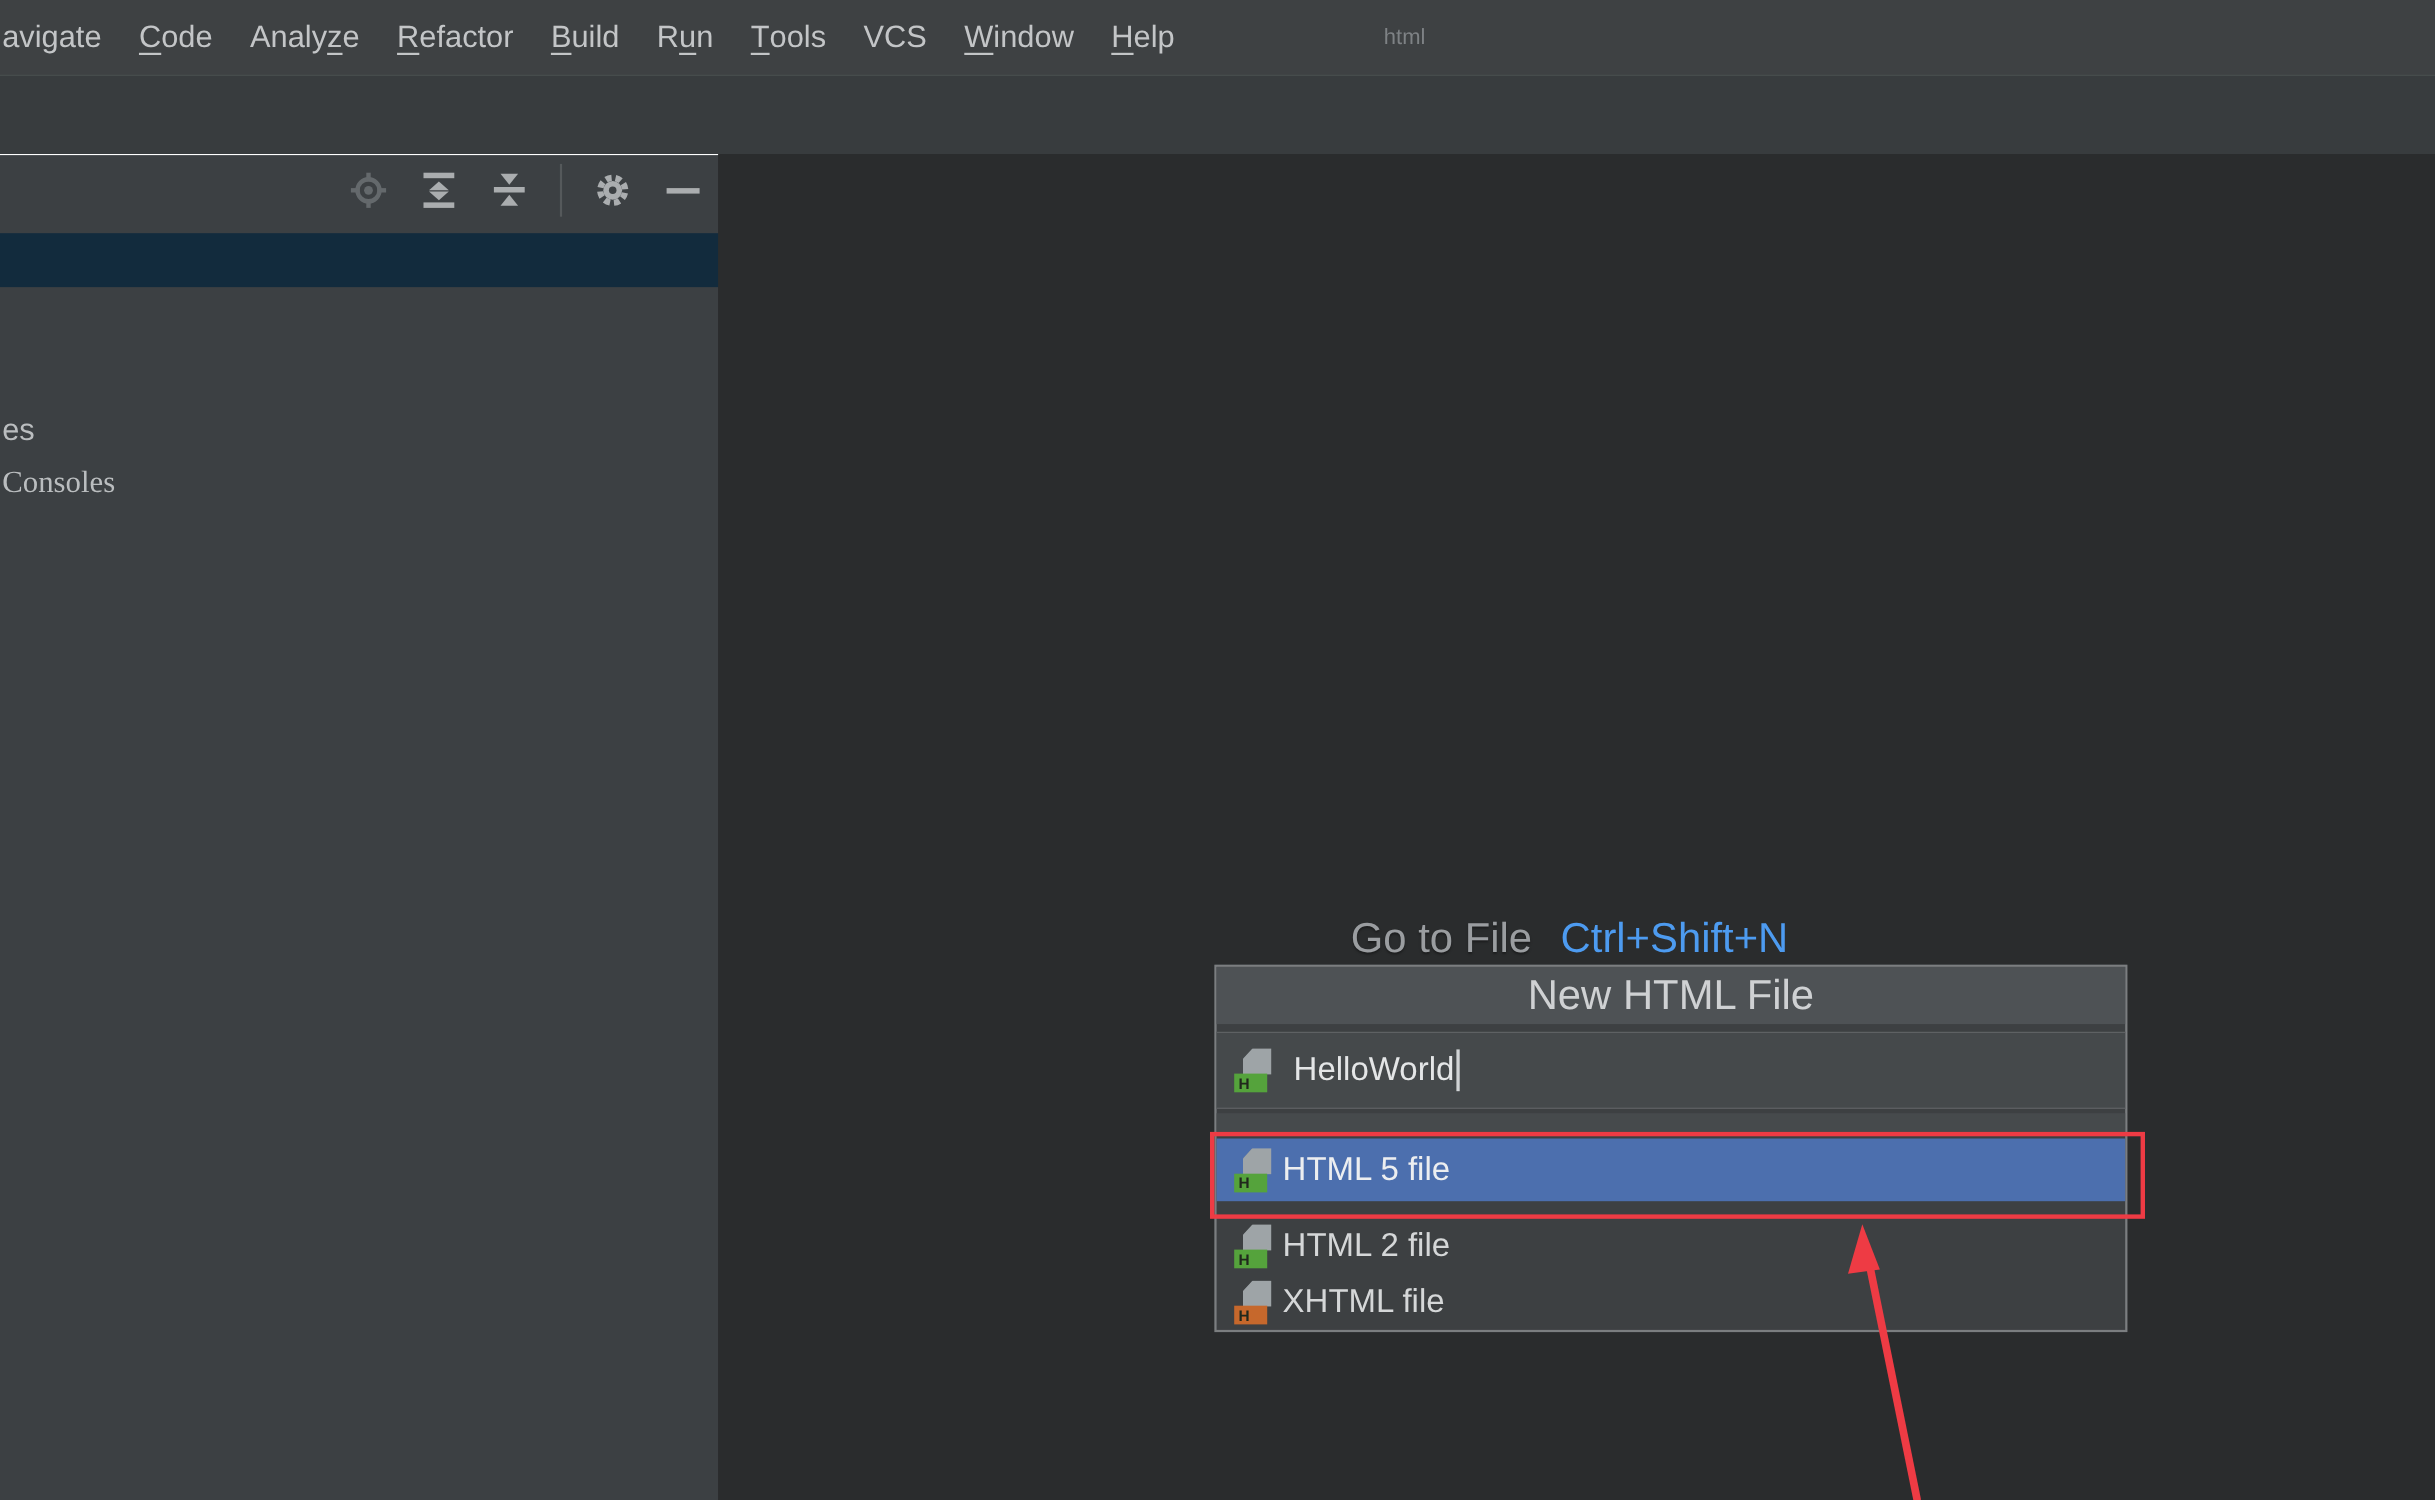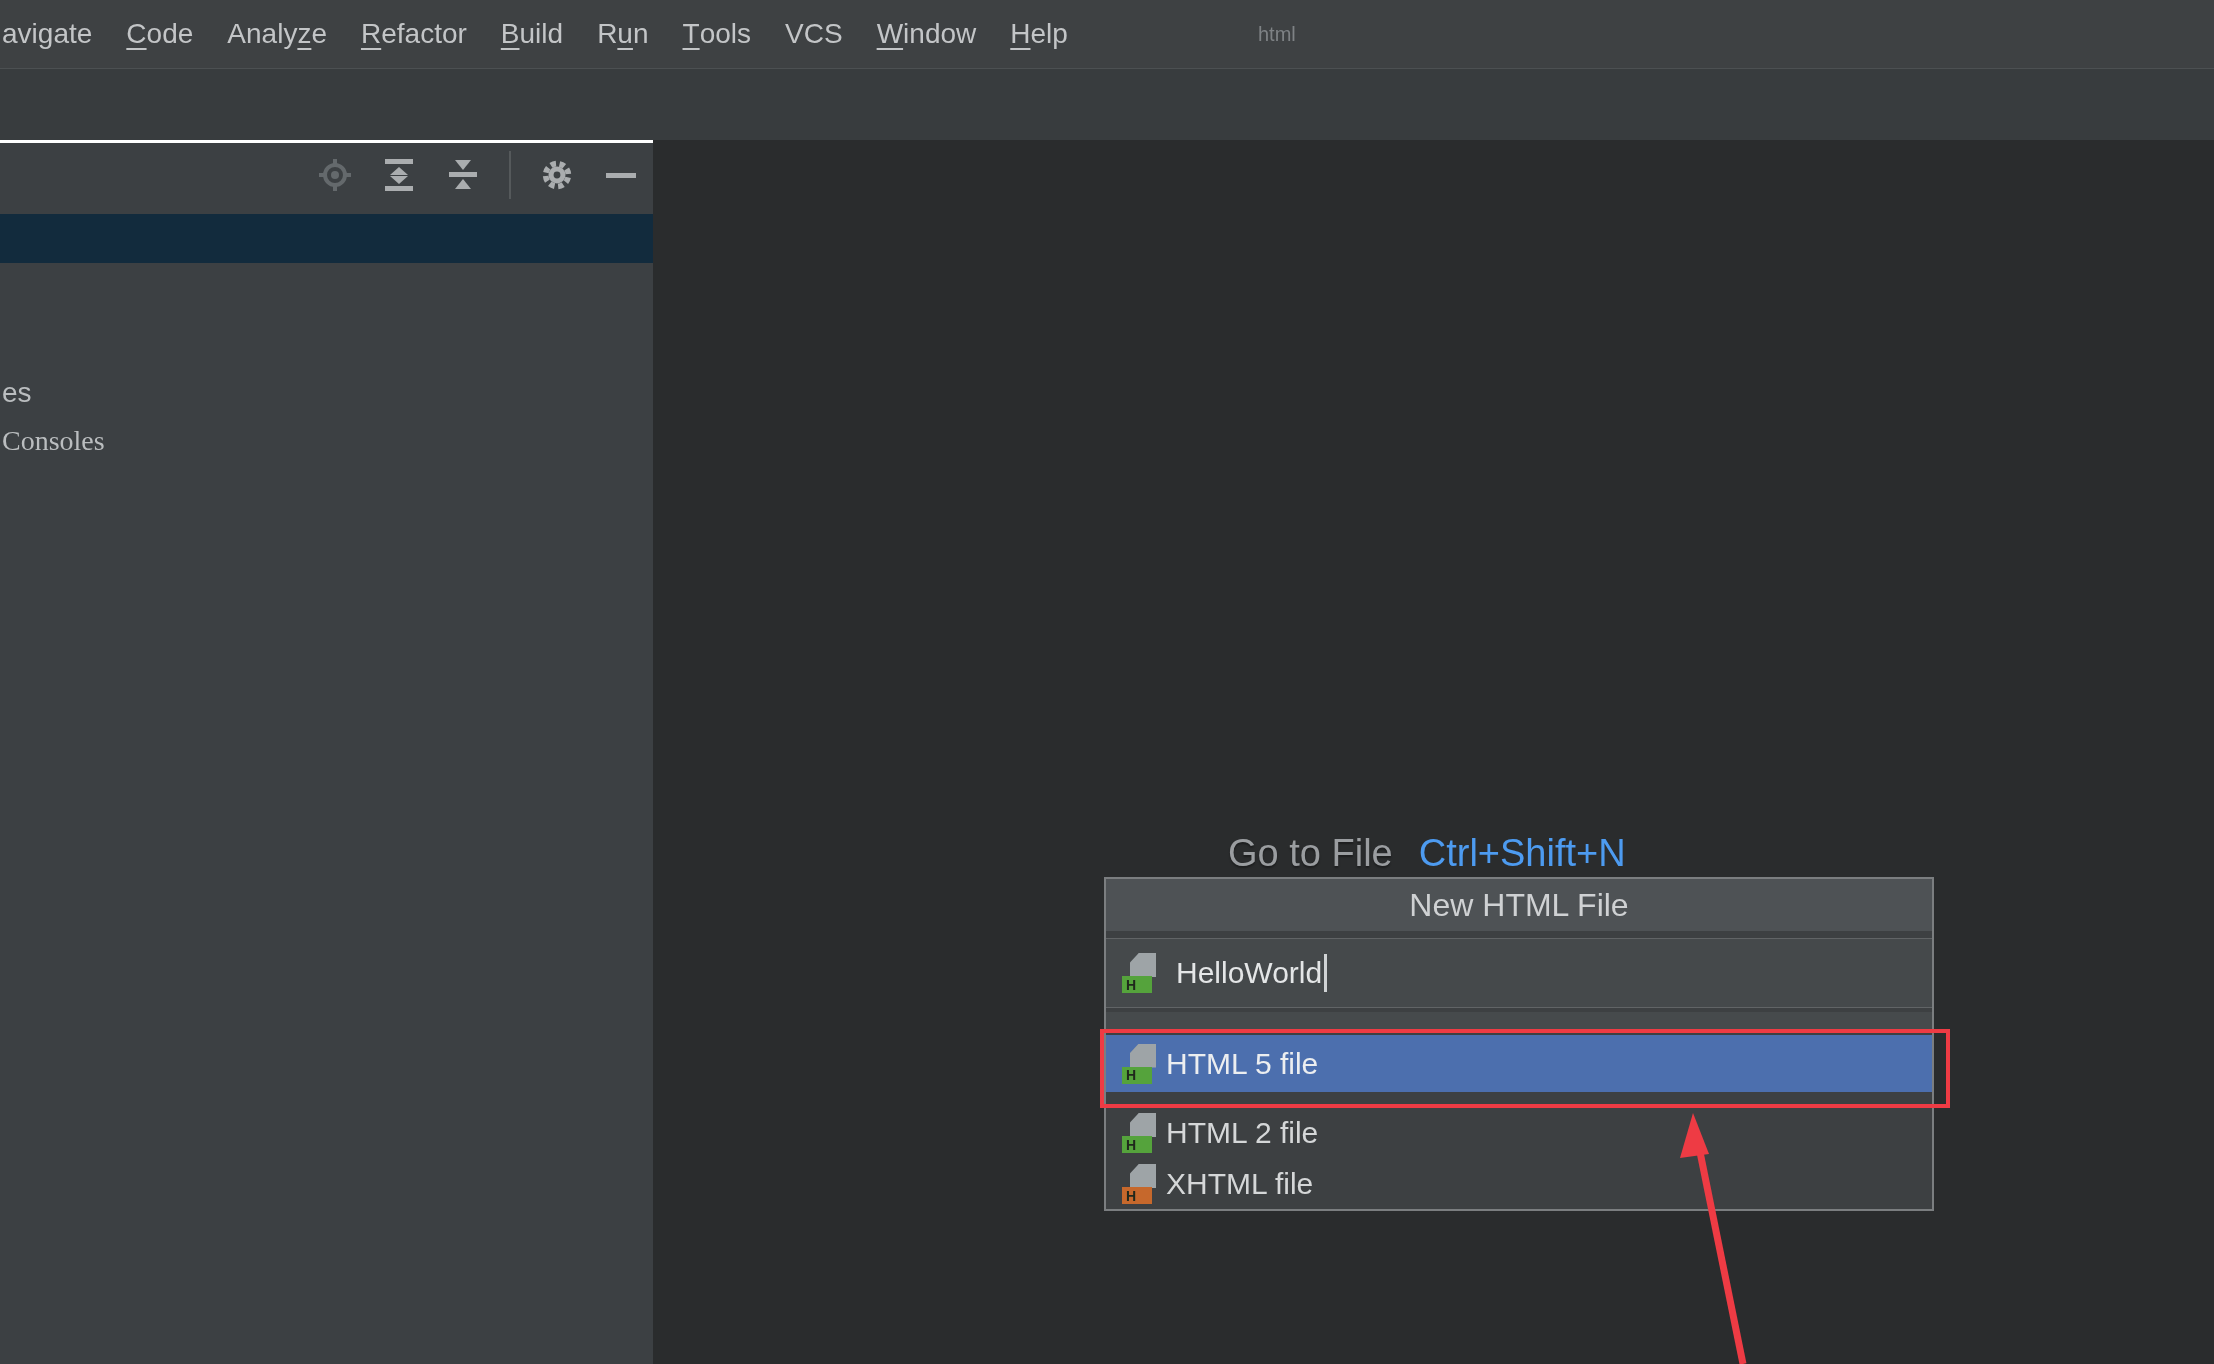--- a/index.html
+++ b/index.html
@@ -14,21 +14,21 @@
   .menu-item:first-child{padding-left:2px;}
   .mn{text-decoration:underline;text-underline-offset:5px;}
   .window-title{position:absolute;left:1258px;top:0;height:68px;display:flex;align-items:center;
                 color:#7e8285;font-size:20px;}
 
   
   .midstrip{position:absolute;left:0;top:69px;width:2214px;height:71px;background:#383c3e;}
 
   
   .panel{position:absolute;left:0;top:140px;width:653px;height:1224px;
-         background:#3c4043;border-top:3px solid #ffffff;box-sizing:border-box;}
+         background:#3c4043;border-top:1px solid #ffffff;box-sizing:border-box;}
   .panel-header{position:absolute;left:0;top:0;width:653px;height:64px;
                 display:flex;align-items:center;justify-content:flex-end;
                 gap:28px;padding-right:14px;box-sizing:border-box;}
   .tbtn{width:36px;height:36px;display:flex;align-items:center;justify-content:center;}
   .tb-divider{width:2px;height:48px;background:#55595b;}
   .tree-selected{position:absolute;left:0;top:71px;width:653px;height:49px;background:#122b3d;}
   .tree-item{position:absolute;left:0;height:48px;display:flex;align-items:center;
              color:#babdbf;font-size:28px;padding-left:2px;}
   .tree-item.t1{top:226px;}
   .tree-item.t2{top:274px;font-family:Liberation Serif, serif;}
@@ -39,21 +39,21 @@
         text-shadow:0 2px 2px rgba(0,0,0,.35);}
   .hint .sc{color:#4d9bf0;margin-left:26px;text-shadow:none;}
   .hint.h1{left:1228px;top:733px;}
   .hint.h2{left:1228px;top:832px;}
 
   
   .dialog{position:absolute;left:1104px;top:877px;width:830px;height:334px;
           background:#3d4042;border:2px solid #7b7e80;box-sizing:border-box;z-index:10;}
   .dlg-title{position:absolute;left:0;top:0;width:826px;height:52px;background:#4e5255;
              display:flex;align-items:center;justify-content:center;
-             color:#cfd1d3;font-size:32px;}
+             color:#cfd1d3;font-size:38px;}
   .dlg-input{position:absolute;left:0;top:59px;width:826px;height:70px;background:#45494b;
              border-top:1px solid #616466;border-bottom:1px solid #616466;box-sizing:border-box;
              display:flex;align-items:center;}
   .dlg-input .val{margin-left:18px;color:#e4e6e7;font-size:30px;text-align:right;}
   .caret{display:inline-block;width:3px;height:38px;background:#d0d3d5;margin-left:2px;vertical-align:middle;}
   .dlg-strip{position:absolute;left:0;top:133px;width:826px;height:17px;background:#464a4c;}
   .dlg-row{position:absolute;left:0;width:826px;display:flex;align-items:center;
            color:#d5d7d8;font-size:30px;}
   .dlg-row.r1{top:156px;height:57px;background:#4c6fae;color:#eceef0;}
   .dlg-row.r2{top:228px;height:52px;}

